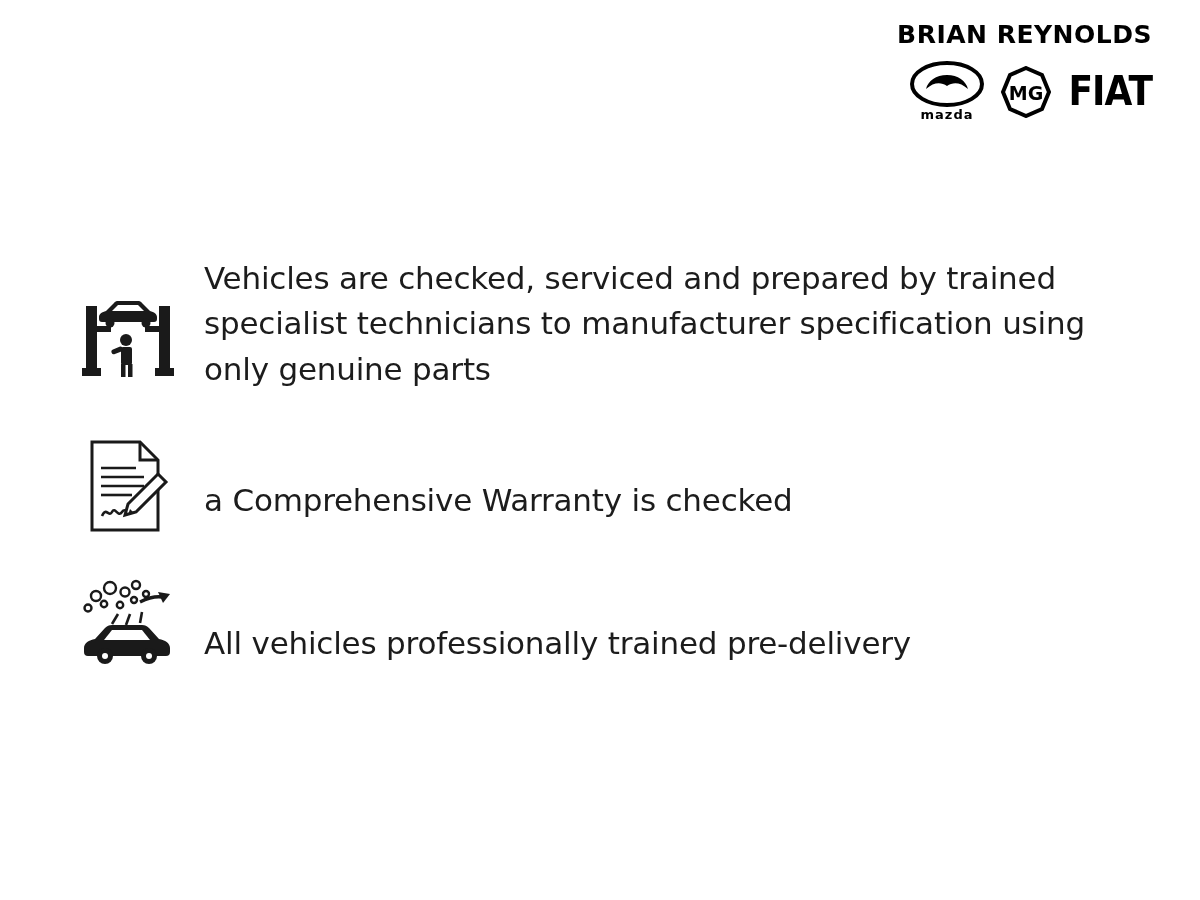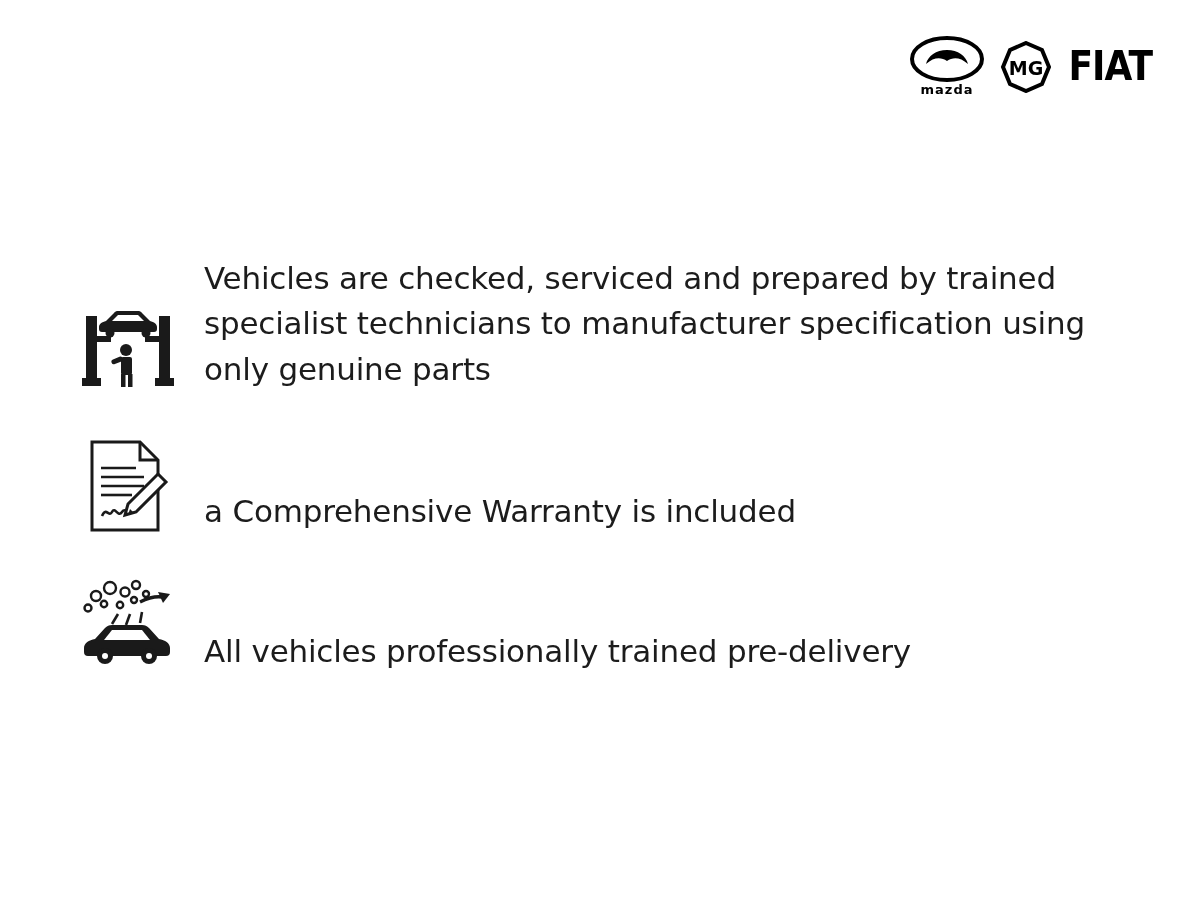--- a/index.html
+++ b/index.html
@@ -64,21 +64,21 @@
 
   
   .features {
     position: absolute;
     left: 68px;
     top: 250px;
     width: 1090px;
   }
   .feature-row {
     display: flex;
-    align-items: flex-end;
+    align-items: center;
     margin-bottom: 44px;
   }
   .feature-icon {
     width: 120px;
     min-width: 120px;
     display: flex;
     justify-content: center;
     align-items: center;
   }
   .feature-text {
@@ -95,20 +95,21 @@
   .row-warranty .feature-icon { padding-top: 2px; }
   .row-warranty .feature-text { padding-top: 32px; }
   .row-valet { margin-top: 42px; }
   .row-valet .feature-icon { padding-top: 0; }
   .row-valet .feature-text { padding-top: 36px; }
 </style>
 </head>
 <body>
 
 <div class="brand">
+  <div class="brand-name">BRIAN REYNOLDS</div>
   <div class="brand-logos">
 
     <div class="logo-mazda">
       <svg width="74" height="62" viewBox="0 0 74 62">
         <ellipse cx="37" cy="23" rx="35" ry="21" fill="none" stroke="#000" stroke-width="4"></ellipse>
         <path d="M37 14 C 26 14, 18 20, 16 28 C 24 21, 31 21, 37 25 C 43 21, 50 21, 58 28 C 56 20, 48 14, 37 14 Z" fill="#000"></path>
         <text x="37" y="58" font-family="DejaVu Sans, sans-serif" font-size="13" font-weight="bold" text-anchor="middle" fill="#000" letter-spacing="1">mazda</text>
       </svg>
     </div>
 
@@ -163,21 +164,21 @@
           <line x1="15" y1="48" x2="58" y2="48"></line>
           <line x1="15" y1="57" x2="46" y2="57"></line>
         </g>
 
         <path d="M16 78 c4-10 7 2 10-4 c3-6 6 6 10 0 c3-5 6 2 9-2" fill="none" stroke="#1a1a1a" stroke-width="2.6"></path>
 
         <path d="M72 36 l8 8 l-30 30 l-11 3 l3-11 Z" fill="#ffffff" stroke="#1a1a1a" stroke-width="3"></path>
         <path d="M42 77 l6-2 l-4-4 Z" fill="#1a1a1a"></path>
       </svg>
     </div>
-    <div class="feature-text">a Comprehensive Warranty is included</div>
+    <div class="feature-text">a Comprehensive Warranty is checked</div>
   </div>
 
   <div class="feature-row row-valet">
     <div class="feature-icon">
       <svg width="100" height="96" viewBox="0 0 100 96">
 
         <g fill="none" stroke="#1a1a1a" stroke-width="2.4">
           <circle cx="18" cy="18" r="5"></circle>
           <circle cx="32" cy="10" r="6"></circle>
           <circle cx="47" cy="14" r="4.5"></circle>

